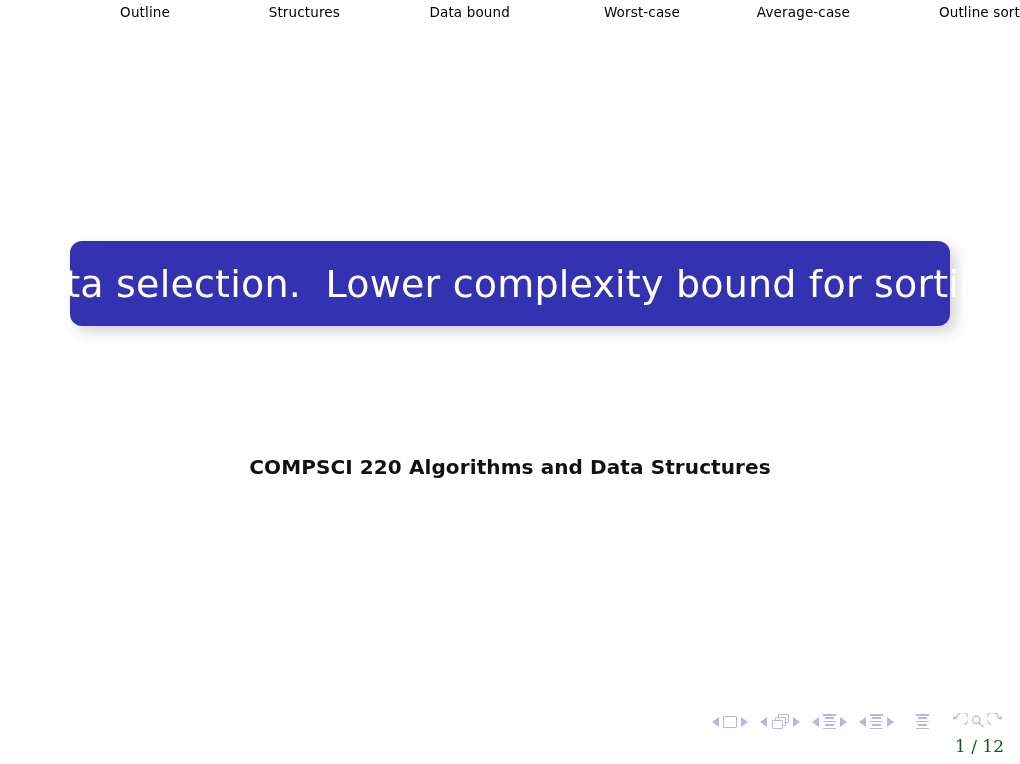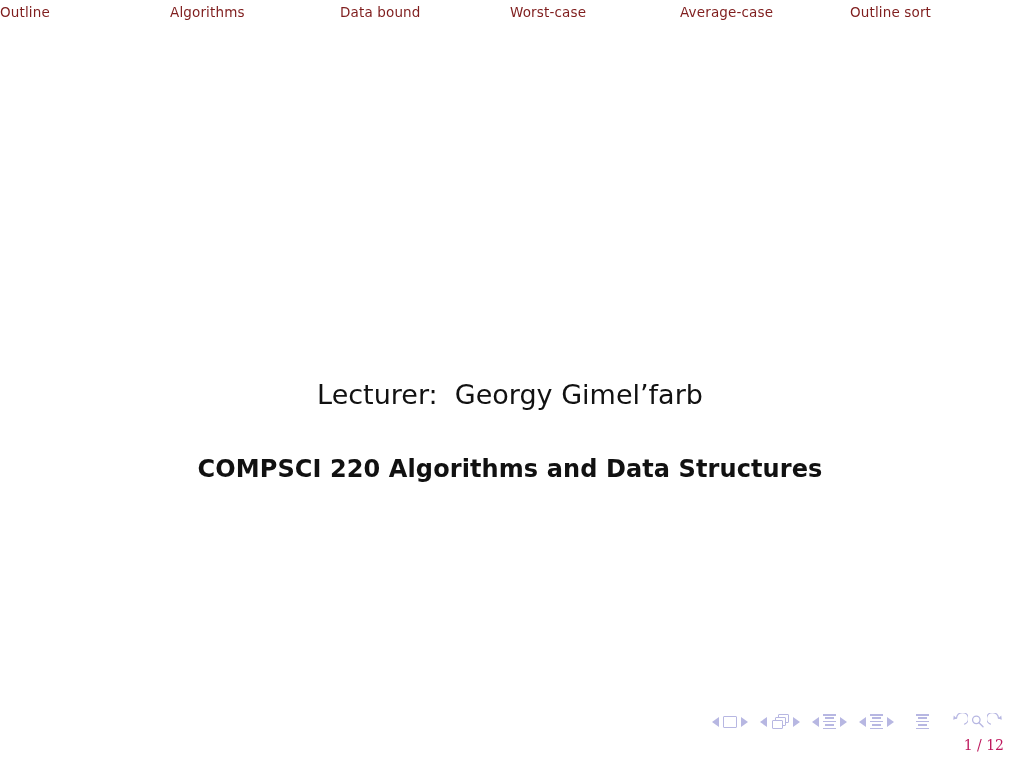--- a/index.html
+++ b/index.html
@@ -25,24 +25,24 @@
     position: absolute;
     left: 0;
     top: 0;
     width: 1020px;
     height: 26px;
     display: flex;
     align-items: center;
   }
   .nav-cell {
     flex: 1 1 0;
-    text-align: left;
+    text-align: right;
     font-size: 13.5px;
     line-height: 1;
-    color: #7f1d1d;
+    color: #000000;
     letter-spacing: 0.15px;
     white-space: nowrap;
     cursor: pointer;
   }
 
   
   #titleblock-wrap {
     position: absolute;
     left: 70px;
     top: 241px;
@@ -93,21 +93,21 @@
     line-height: 1;
     color: #111111;
     white-space: pre;
   }
   #institute {
     position: absolute;
     left: 0;
     top: 457px;
     width: 1020px;
     text-align: center;
-    font-size: 24px;
+    font-size: 20px;
     line-height: 1;
     color: #111111;
     font-weight: 600;
     letter-spacing: 0.1px;
     white-space: pre;
   }
 
   
   #navsymbols {
     position: absolute;
@@ -184,43 +184,48 @@
   .ic-doc b:nth-child(4) { top: 10.2px; width: 9px; left:2px;}
   .ic-doc b:nth-child(5) { top: 13.6px; width: 13px; }
 
   .ic-back, .ic-fwd, .ic-search { width: 17px; height: 17px; }
 
   #pagenum {
     position: absolute;
     right: 16px;
     top: 738px;
     font-family: "DejaVu Serif", serif;
-    font-size: 14px;
-    line-height: 1;
-    color: #be185d;
+    font-size: 17px;
+    line-height: 1;
+    color: #14532d;
     white-space: pre;
     text-align: center;
   }
 </style>
 </head>
 <body>
 
 <div id="slide">
 
   <div id="navbar">
     <div class="nav-cell">Outline</div>
-    <div class="nav-cell">Algorithms</div>
+    <div class="nav-cell">Structures</div>
     <div class="nav-cell">Data bound</div>
     <div class="nav-cell">Worst-case</div>
     <div class="nav-cell">Average-case</div>
     <div class="nav-cell">Outline sort</div>
   </div>
 
-
-  <div id="author">Lecturer:  Georgy Gimel’farb</div>
+  <div id="titleblock-wrap">
+    <div id="titleblock-shadow"></div>
+    <div id="titleblock">
+      <span id="title-text">Data selection.  Lower complexity bound for sorting</span>
+    </div>
+  </div>
+
 
   <div id="institute">COMPSCI 220 Algorithms and Data Structures</div>
 
   <div id="navsymbols">
 
     <div class="nav-group">
       <span class="nav-arrow left"></span>
       <span class="glyph ic-slide"></span>
       <span class="nav-arrow right"></span>
     </div>

